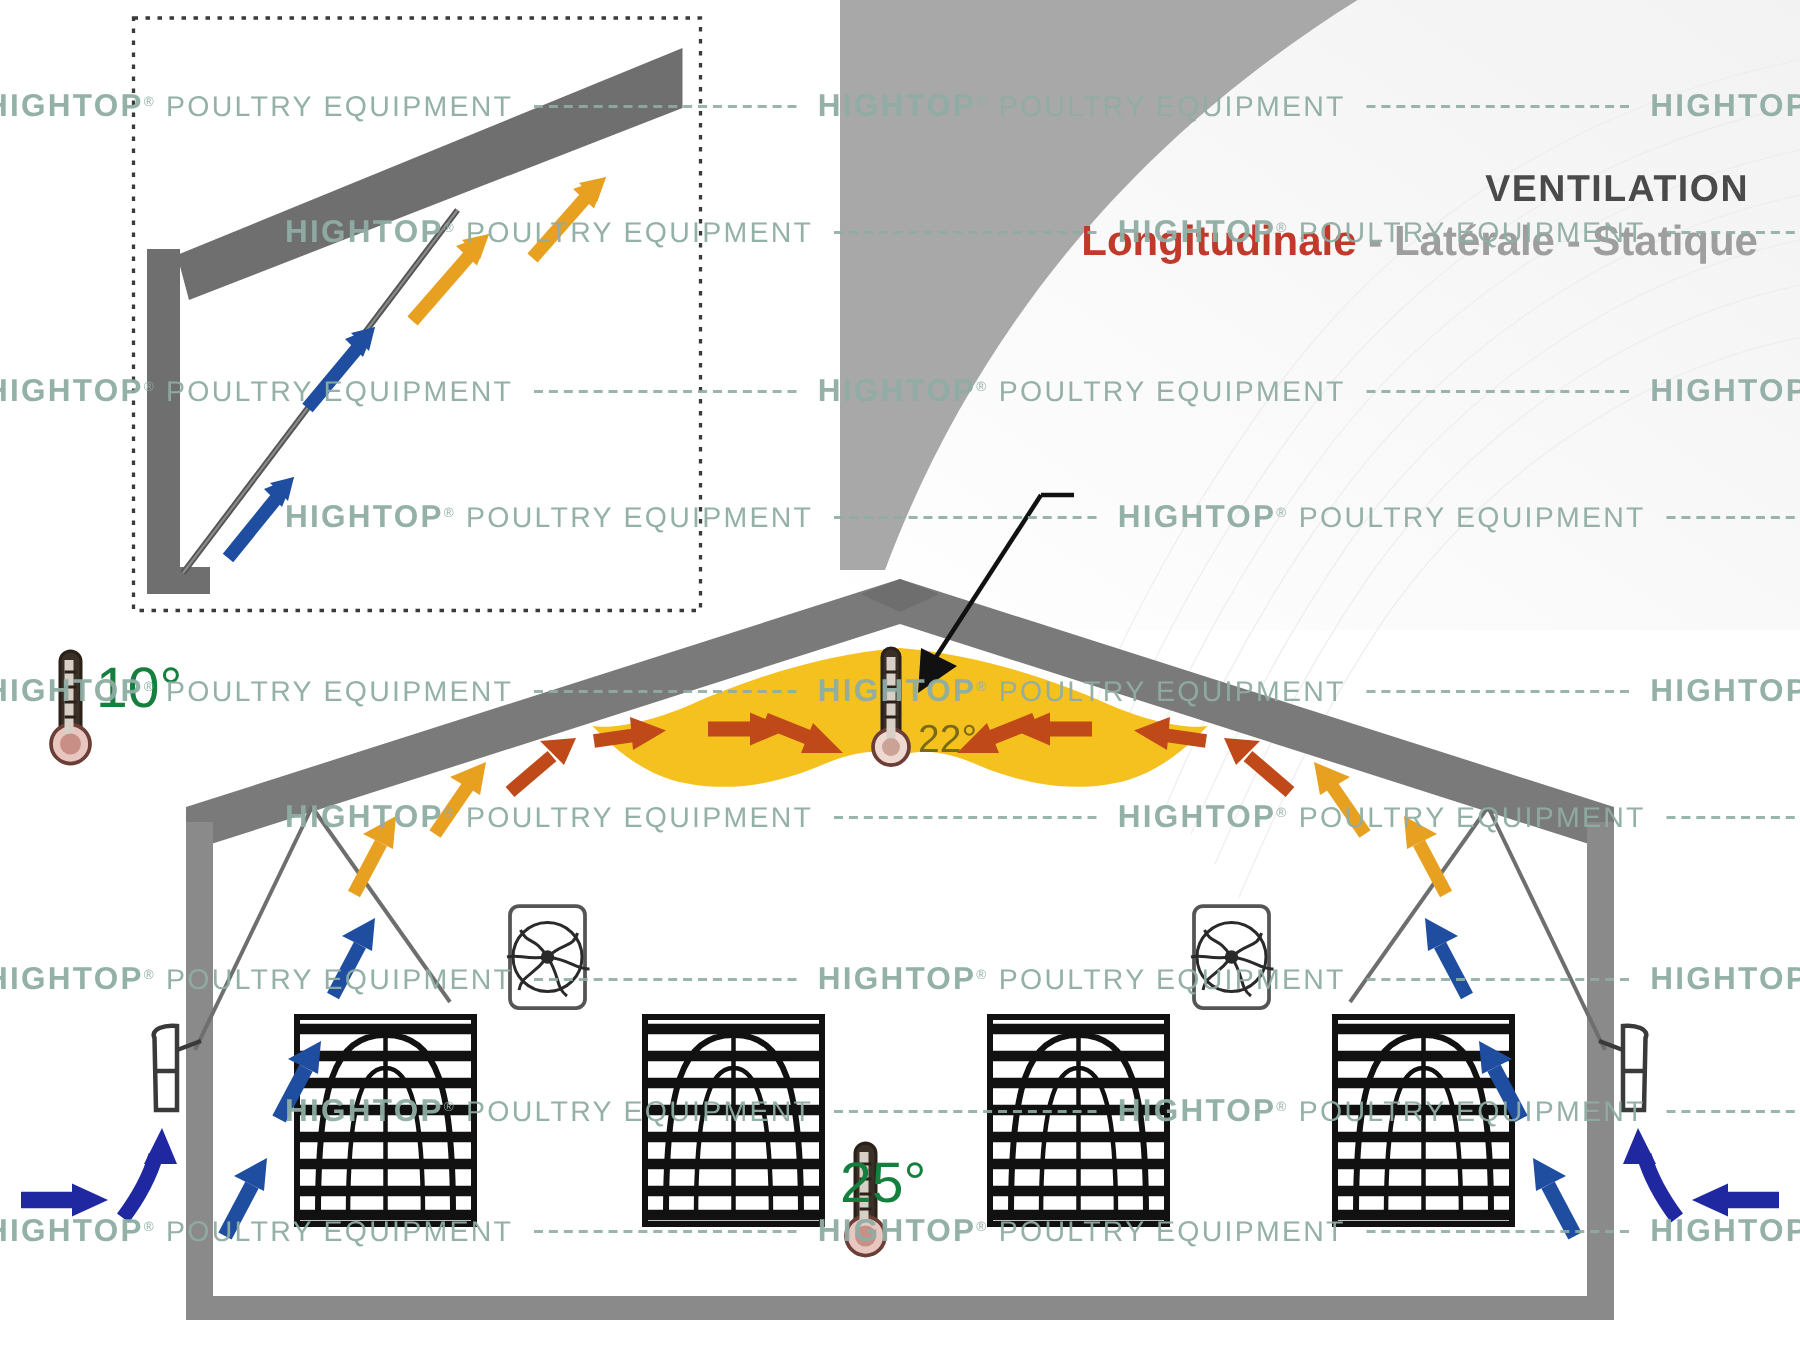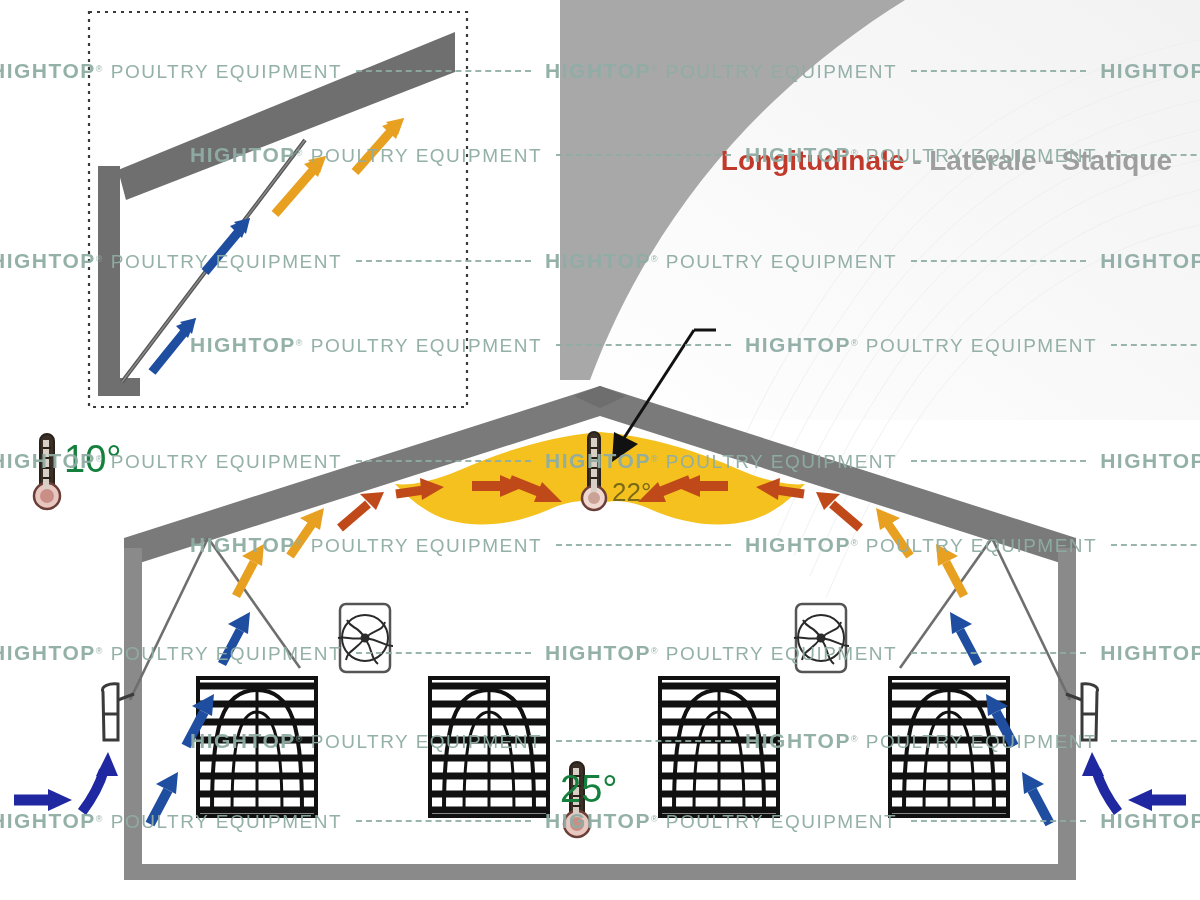--- a/index.html
+++ b/index.html
@@ -375,20 +375,21 @@
       <g stroke="#2a2118" stroke-width="2">
         <line x1="573" y1="776" x2="581" y2="776"></line>
         <line x1="573" y1="786" x2="581" y2="786"></line>
         <line x1="573" y1="796" x2="581" y2="796"></line>
         <line x1="573" y1="806" x2="581" y2="806"></line>
       </g>
       <circle cx="577" cy="824" r="7" fill="#c98f86"></circle>
     </g>
   </svg>
 
+  <div class="ttl" id="title-ventilation">VENTILATION</div>
 
   <div class="ttl" id="title-sub">
     <span class="hl">Longitudinale</span><span> - Latérale - Statique</span>
   </div>
 
 
   <div class="temp-label" id="temp-out-label">10°</div>
   <div class="temp-label" id="temp-ridge-label">22°</div>
   <div class="temp-label" id="temp-floor-label">25°</div>
 

